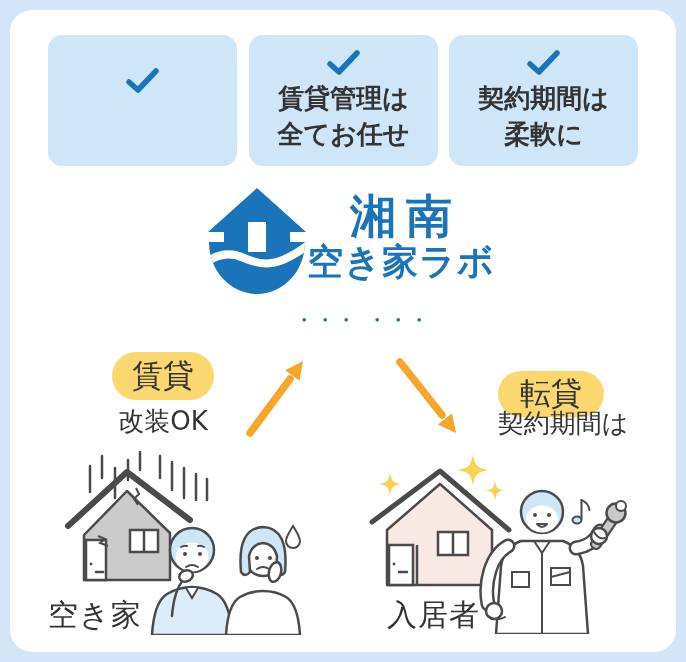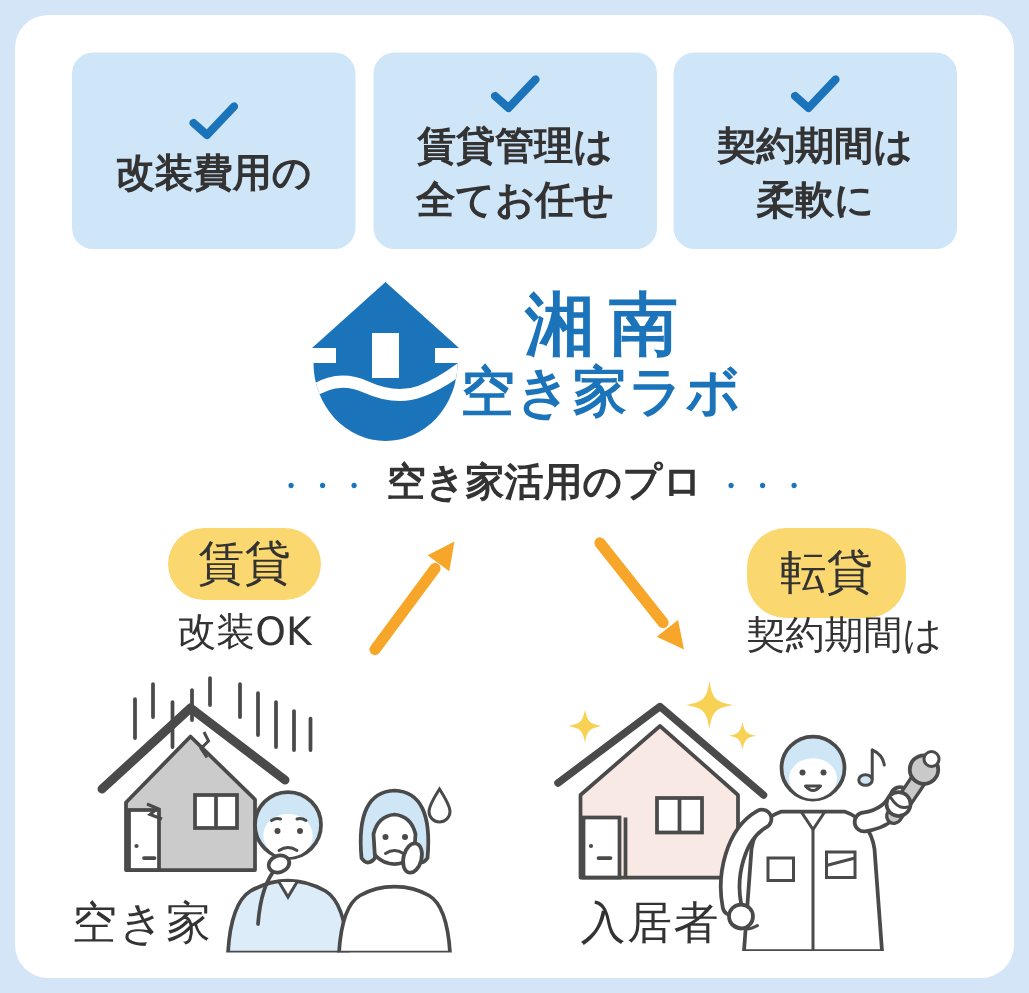--- a/index.html
+++ b/index.html
@@ -21,21 +21,21 @@
   .logo-text{position:absolute;left:306px;top:190px;width:190px;text-align:center;color:#1b74ba;font-weight:bold}
   .logo-title{font-size:46px;line-height:52px;letter-spacing:10px;text-indent:10px}
   .logo-sub{font-size:36px;line-height:40px;margin-top:0;letter-spacing:1px}
   .tagline{position:absolute;left:63px;top:304px;width:600px;display:flex;align-items:center;justify-content:center;gap:10px;
            font-size:26px;font-weight:bold;color:#333}
   .tagline .dots{color:#1b74ba;font-size:18px;letter-spacing:3px;font-weight:bold;padding-top:4px}
   
   .pill{position:absolute;background:#fbd76f;border-radius:26px;display:flex;align-items:center;justify-content:center;
         font-size:31px;font-weight:normal;color:#333}
   .pill-left{left:112px;top:352px;width:102px;height:48px}
-  .pill-right{left:498px;top:352px;width:106px;height:60px}
+  .pill-right{left:498px;top:371px;width:106px;height:46px}
   .note{position:absolute;font-size:26px;font-weight:normal;color:#333;text-align:center}
   .note-left{left:63px;top:404px;width:200px}
   .note-right{left:463px;top:406px;width:200px}
   .arrow-left{position:absolute;left:243px;top:352px}
   .arrow-right{position:absolute;left:392px;top:352px}
   
   .scene-left{position:absolute;left:40px;top:448px}
   .scene-right{position:absolute;left:358px;top:444px}
   .label{position:absolute;font-size:30px;font-weight:normal;color:#333;letter-spacing:1px}
   .label-left{left:48px;top:595px}
@@ -44,21 +44,21 @@
 </head>
 <body>
 
 <div class="card"></div>
 
 <div class="benefit b1">
   <svg class="check" width="33" height="26" viewBox="0 0 33 26">
     <path d="M3 14 L12 22 L30 3" fill="none" stroke="#1b74ba" stroke-width="5.5" stroke-linecap="round" stroke-linejoin="round"></path>
   </svg>
   <div class="txt">
-    <span>改装費用の</span><br>
+    <br>
   </div>
 </div>
 <div class="benefit b2">
   <svg class="check" width="33" height="26" viewBox="0 0 33 26">
     <path d="M3 14 L12 22 L30 3" fill="none" stroke="#1b74ba" stroke-width="5.5" stroke-linecap="round" stroke-linejoin="round"></path>
   </svg>
   <div class="txt">
     <span>賃貸管理は</span><br>
     <span>全てお任せ</span>
   </div>
@@ -83,21 +83,20 @@
   <path d="M5 56 A48 52 0 0 0 101 56 Z" fill="#1b74ba"></path>
   <rect x="44" y="36" width="18" height="30" fill="#fff"></rect>
   <path d="M-2 80 Q18 62 40 72 Q60 81 76 75 Q90 70 108 56" stroke="#fff" stroke-width="8" fill="none" clip-path="url(#bowlClip)"></path>
 </svg>
 <div class="logo-text">
   <div class="logo-title">湘南</div>
   <div class="logo-sub">空き家ラボ</div>
 </div>
 <div class="tagline">
   <span class="dots">・・・</span>
-  <span>空き家活用のプロ</span>
   <span class="dots">・・・</span>
 </div>
 
 <div class="pill pill-left">賃貸</div>
 <div class="note note-left">改装OK</div>
 <div class="pill pill-right">転貸</div>
 <div class="note note-right">契約期間は</div>
 
 <svg class="arrow-left" width="70" height="88" viewBox="0 0 70 88">
   <path d="M7 81 L47 27" stroke="#f7a629" stroke-width="7.5" stroke-linecap="round" fill="none"></path>

